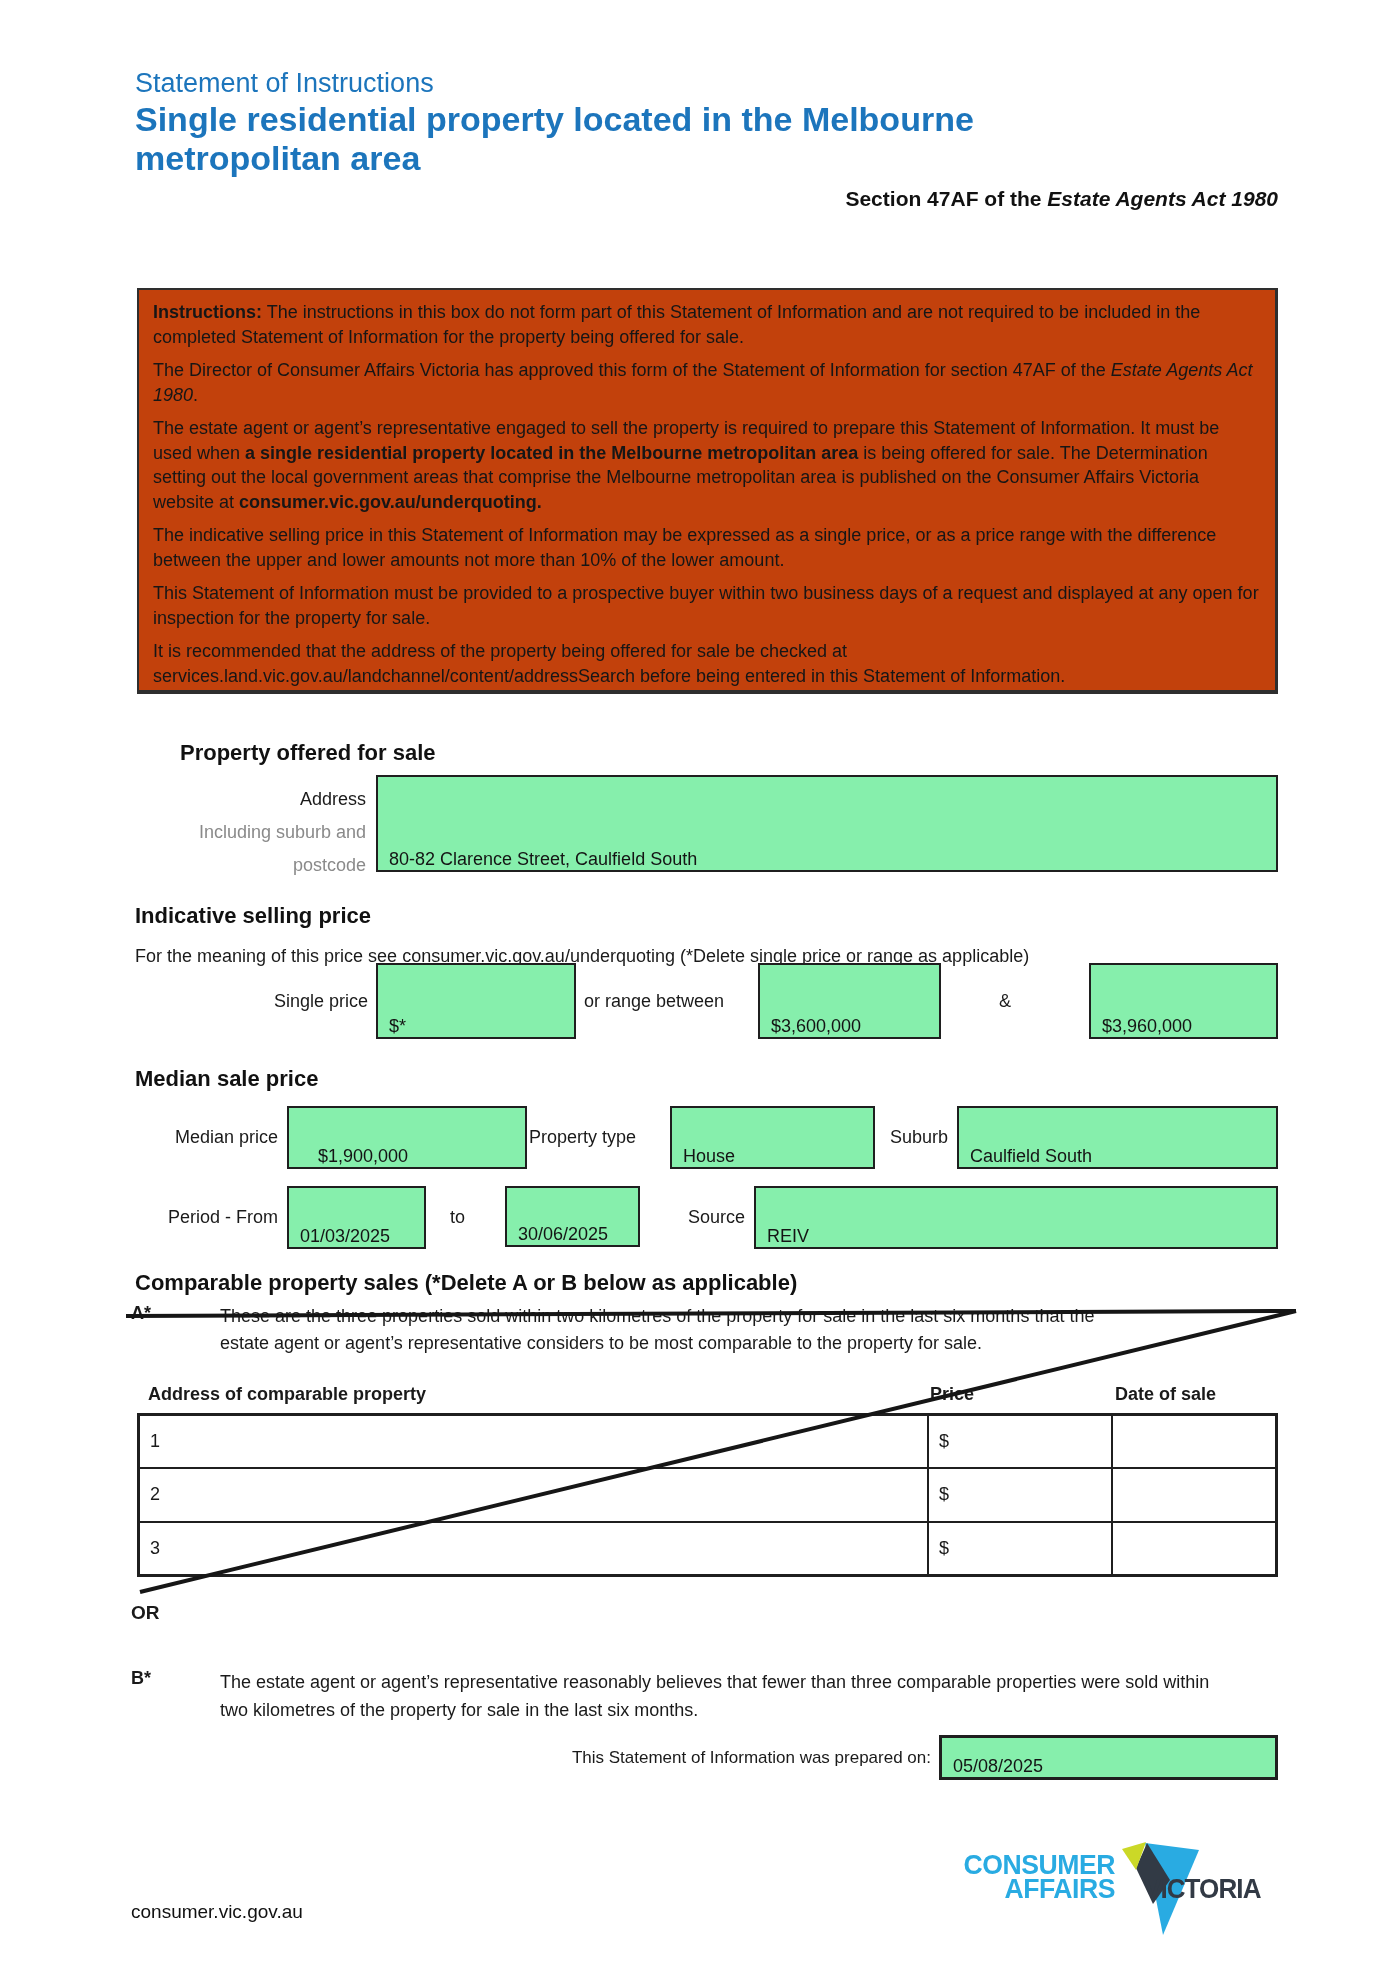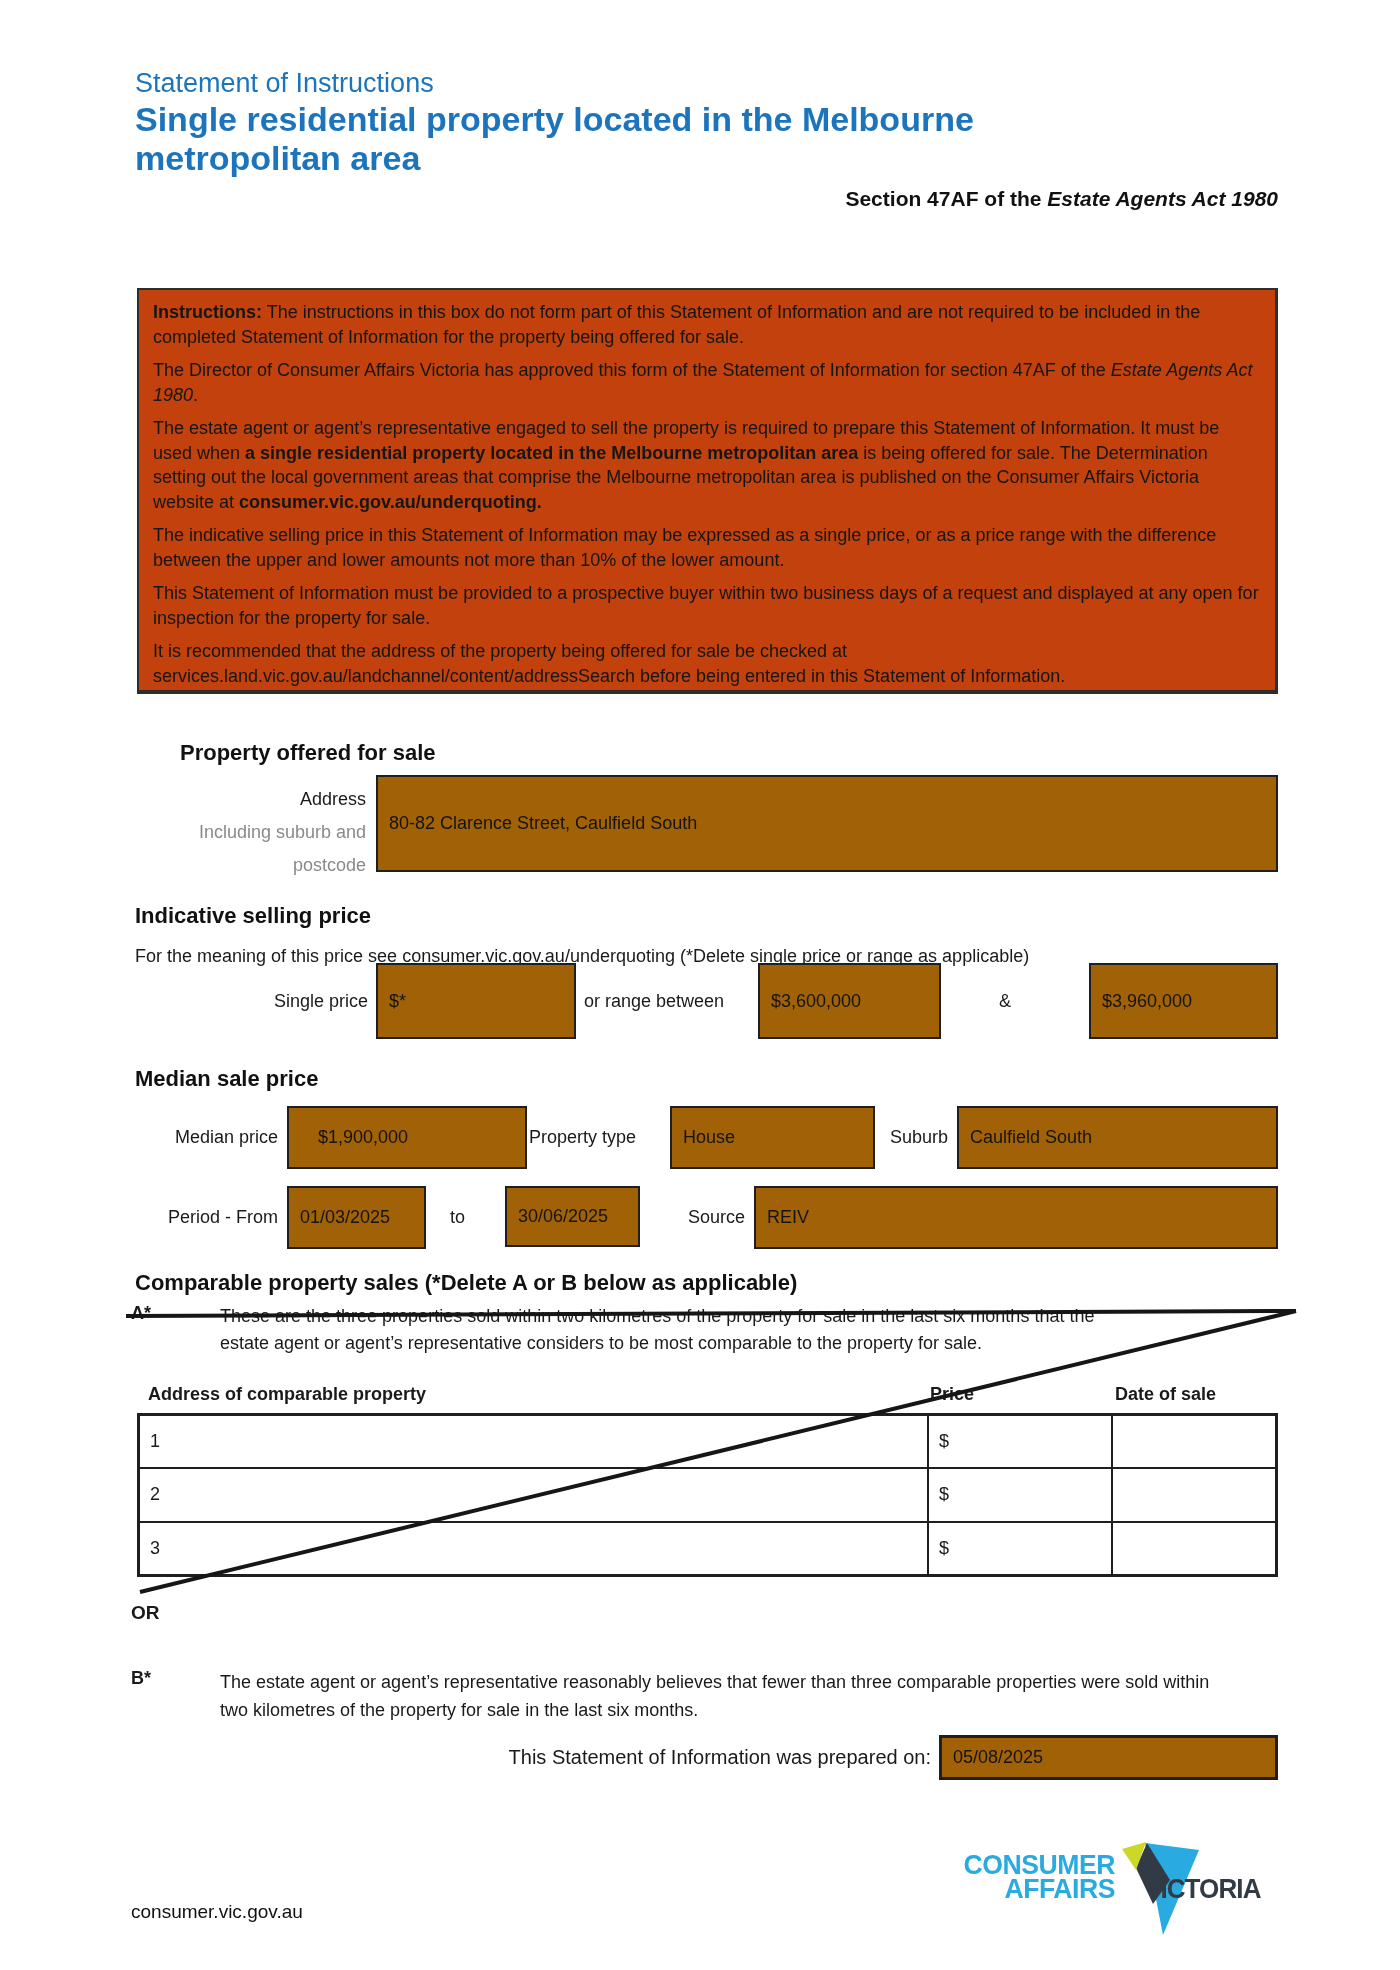--- a/index.html
+++ b/index.html
@@ -16,22 +16,22 @@
   .instructions-box{
     left:137px;top:288px;width:1141px;height:406px;box-sizing:border-box;
     background:#c2410c;border:solid #2e2e2e;border-width:2px 3px 4px 2px;
     padding:10px 14px;font-size:18px;line-height:24.5px;color:#161616;
   }
   .instructions-box p{margin:0 0 9px 0;}
   .sec-heading{font-size:22px;font-weight:bold;color:#111;}
   .field-label{font-size:18px;color:#1a1a1a;}
   .gray{color:#8a8a8a;}
   .fbox{
-    box-sizing:border-box;border:2px solid #1f1f1f;background:#a16207;
-    display:flex;align-items:center;padding-left:11px;font-size:18px;color:#141414;
+    box-sizing:border-box;border:2px solid #1f1f1f;background:#86efac;
+    display:flex;align-items:flex-end;padding-left:11px;font-size:18px;color:#141414;
   }
   .vcenter{display:flex;align-items:center;}
   .right{text-align:right;justify-content:flex-end;}
   .note-line{font-size:18px;color:#1a1a1a;}
   .opt-marker{font-size:18px;font-weight:bold;}
   .opt-text{font-size:18px;line-height:27px;}
   .col-header{font-size:18px;font-weight:bold;}
   .cmp-table{
     left:137px;top:1413px;width:1141px;height:164px;box-sizing:border-box;
     border:3px solid #1f1f1f;display:flex;flex-direction:column;
@@ -153,21 +153,21 @@
 <svg class="abs strike-svg" width="1400" height="1970">
   <line x1="126" y1="1316" x2="1296" y2="1311" stroke="#161616" stroke-width="4"></line>
   <line x1="140" y1="1592" x2="1296" y2="1311" stroke="#161616" stroke-width="4"></line>
 </svg>
 
 <div class="abs opt-marker" style="left:131px;top:1602px;font-size:19px;">OR</div>
 
 <div class="abs opt-marker" style="left:131px;top:1668px;">B*</div>
 <div class="abs opt-text" style="left:220px;top:1668px;width:1000px;line-height:28px;">The estate agent or agent’s representative reasonably believes that fewer than three comparable properties were sold within two kilometres of the property for sale in the last six months.</div>
 
-<div class="abs vcenter right" style="left:430px;top:1735px;width:501px;height:45px;font-size:20px;">This Statement of Information was prepared on:</div>
+<div class="abs vcenter right" style="left:430px;top:1735px;width:501px;height:45px;font-size:17px;">This Statement of Information was prepared on:</div>
 <div class="abs fbox" style="left:939px;top:1735px;width:339px;height:45px;border-width:3px;">
   <span>05/08/2025</span>
 </div>
 
 <div class="abs logo">
   <div class="cyan-line" style="top:9px;">CONSUMER</div>
   <div class="cyan-line" style="top:33px;">AFFAIRS</div>
   <svg style="position:absolute;left:165px;top:0;" width="80" height="96" viewBox="0 0 80 96">
     <polygon points="25,3 79,10 43,95" fill="#29abe2"></polygon>
     <polygon points="16,28 27,3 50,40 33,64" fill="#323a45"></polygon>

